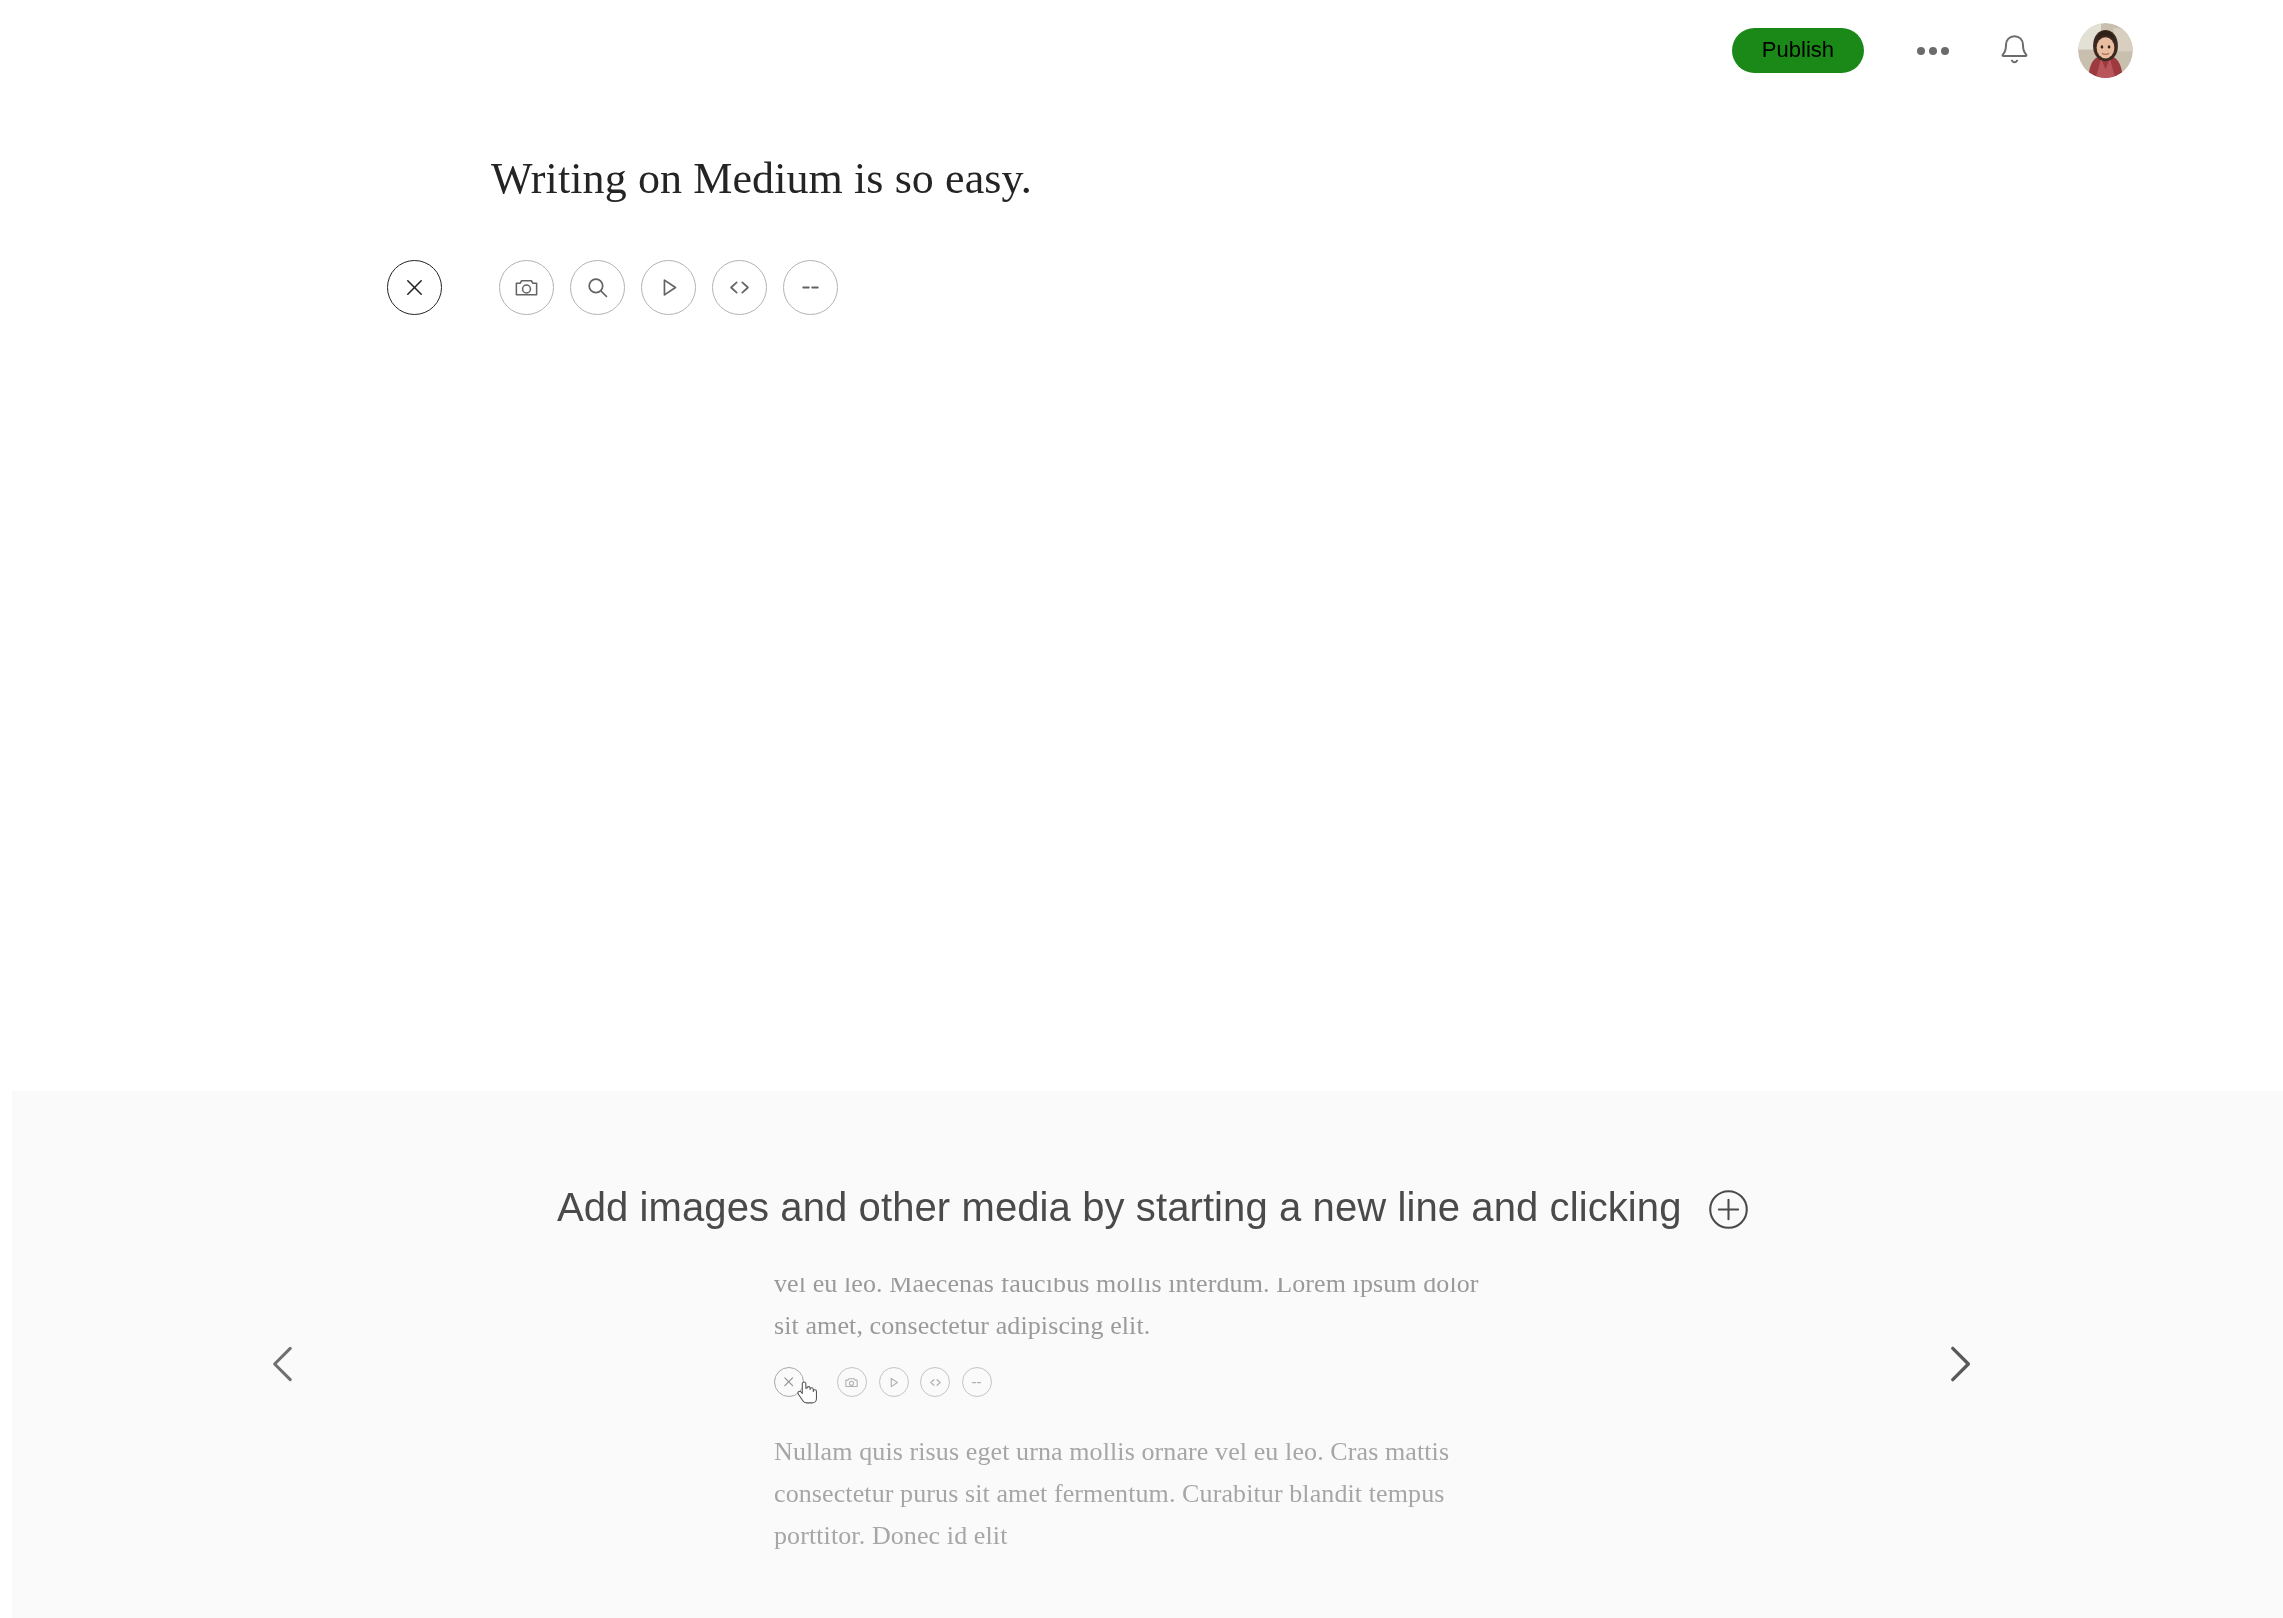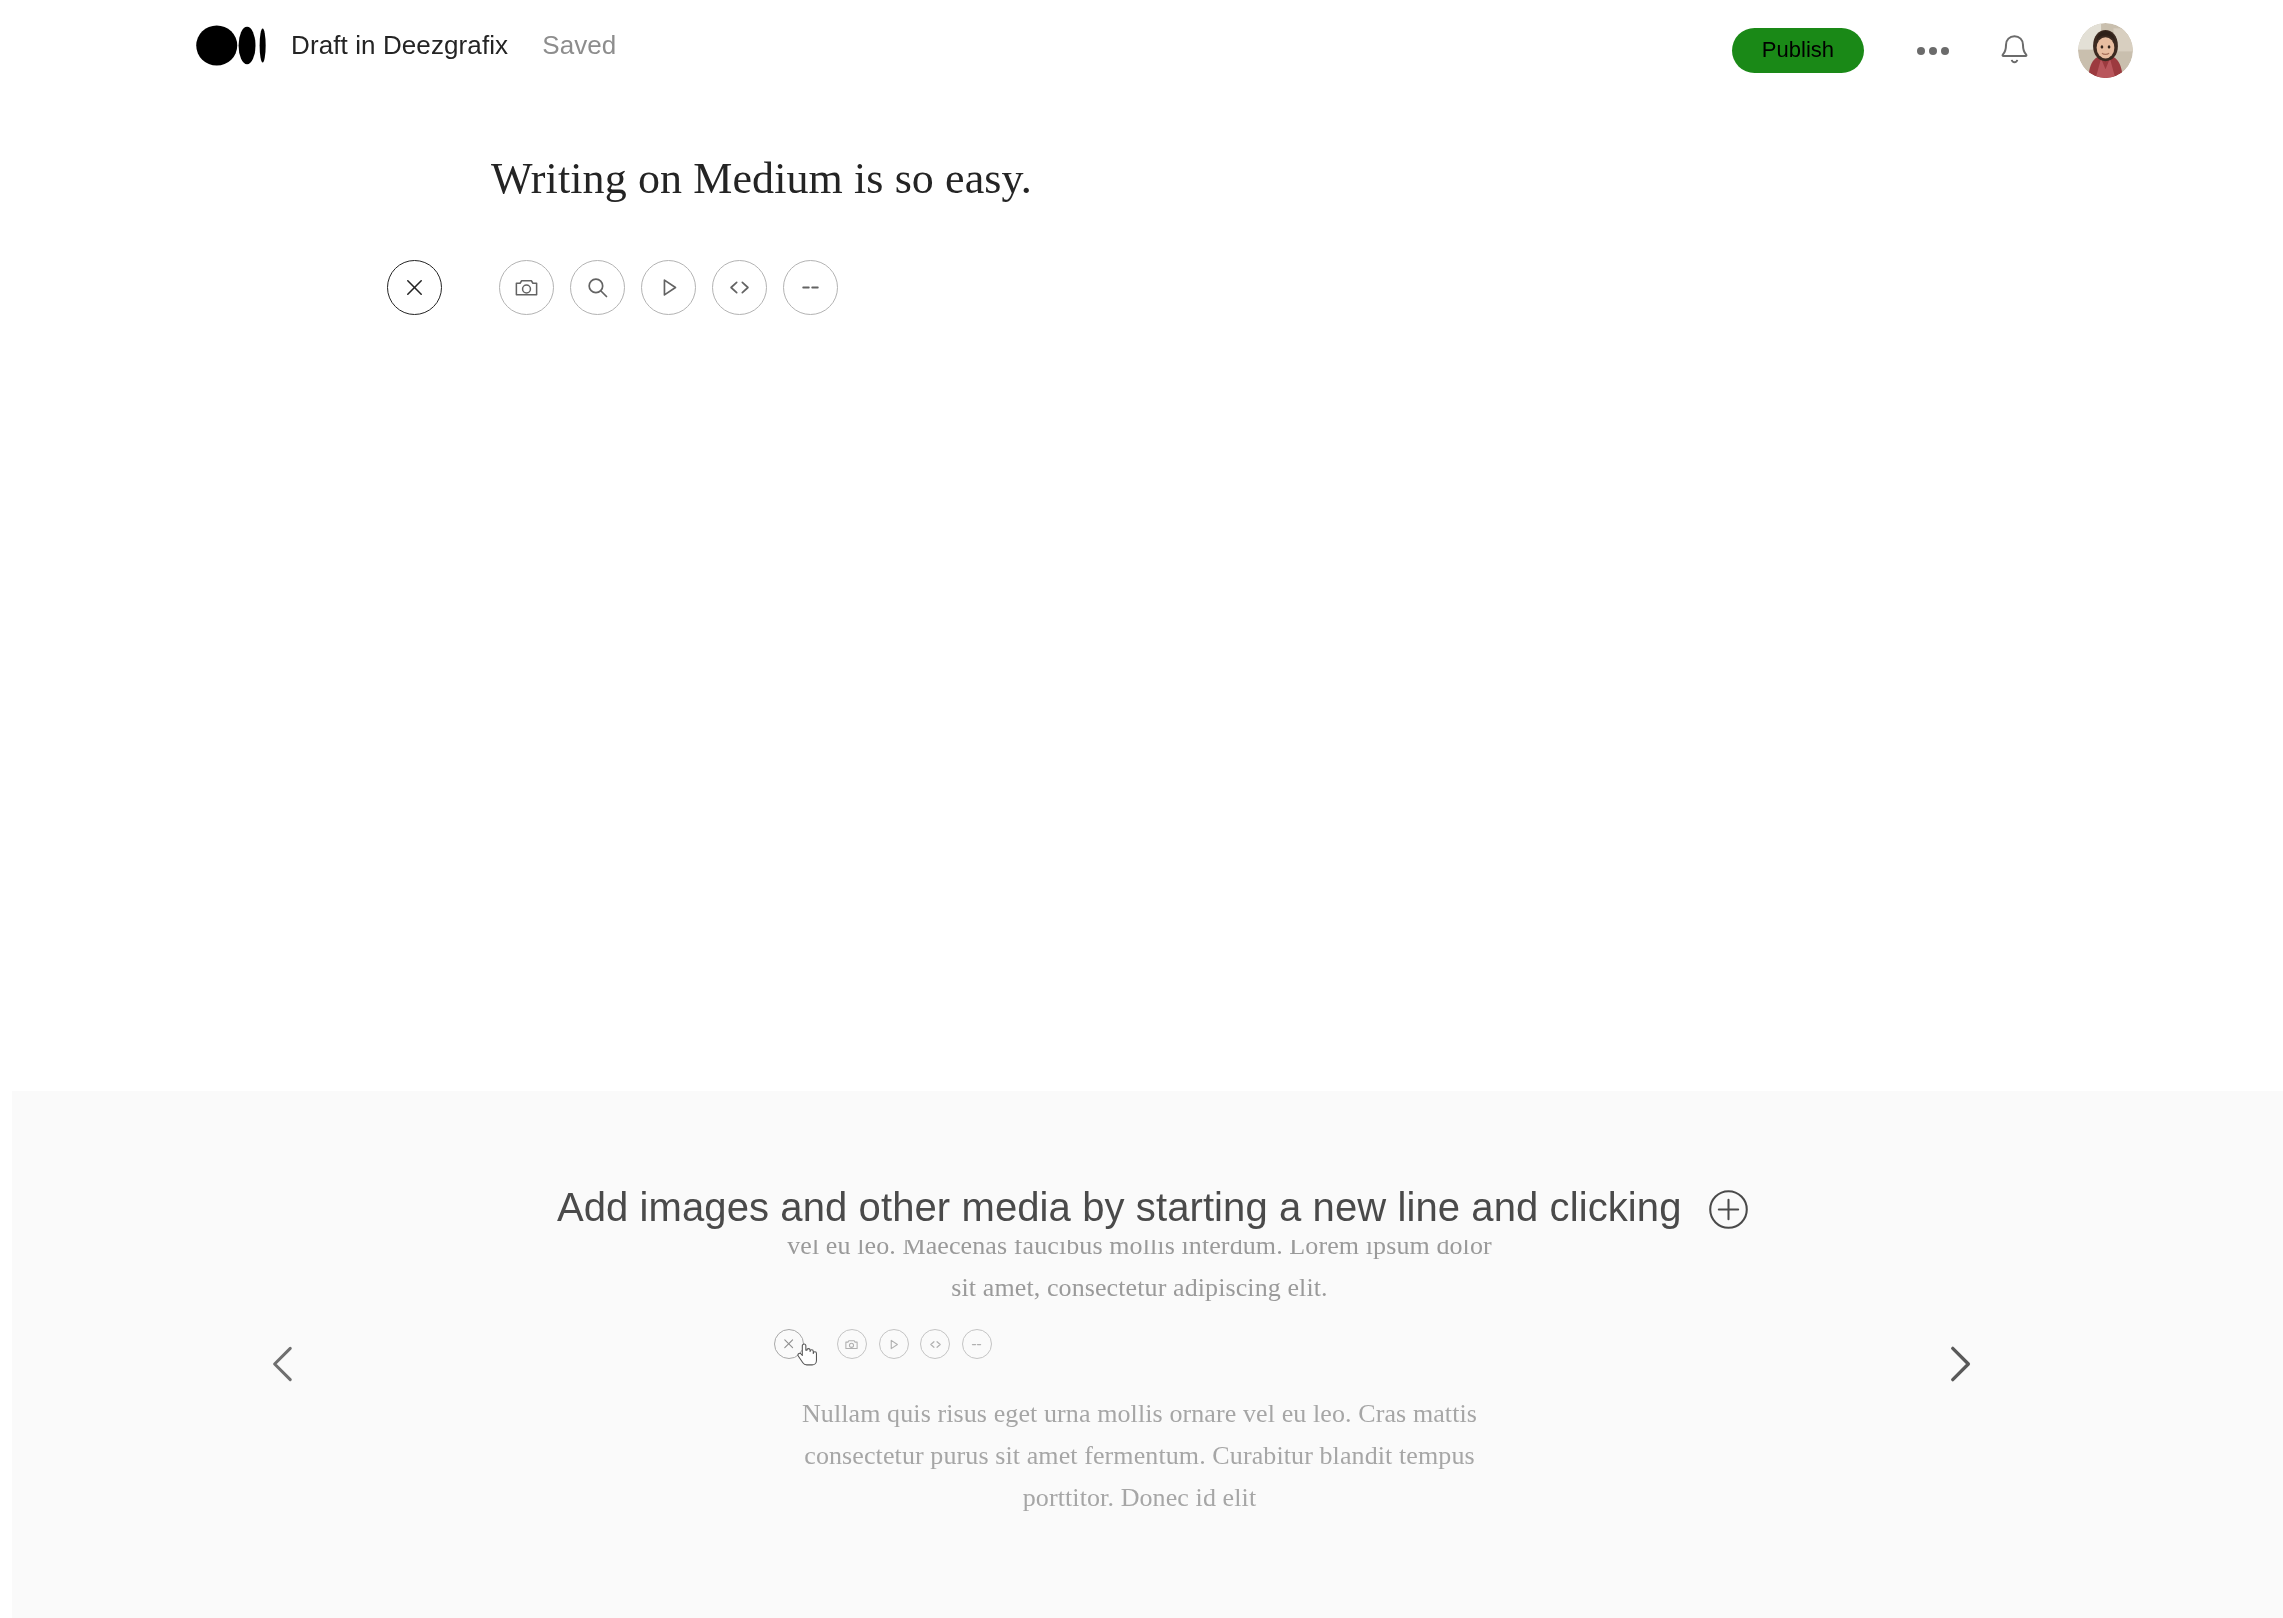--- a/index.html
+++ b/index.html
@@ -194,26 +194,25 @@
     width: 77px; height: 77px;
     display: flex;
     align-items: center;
     justify-content: center;
   }
   .arrow-prev { left: 245px; }
   .arrow-next { left: 1920px; }
 
   .preview-card {
     position: absolute;
-    top: 1240px;
+    top: 1278px;
     left: 774px;
     width: 731px;
     height: 319px;
     overflow: hidden;
-    text-align: center;
   }
 
   .preview-text {
     font-family: "Liberation Serif", serif;
     font-size: 26px;
     line-height: 1.62;
     color: #9a9a9a;
     letter-spacing: 0.1px;
   }
   .preview-text.clipped {
@@ -257,29 +256,20 @@
     width: 23px;
     height: 27px;
     pointer-events: none;
   }
 </style>
 </head>
 <body>
 
 <div class="topbar">
 
-  <div class="brand-group">
-    <svg class="medium-logo" viewBox="0 0 78 46">
-      <ellipse cx="23" cy="23" rx="23" ry="22.5" fill="#000000"></ellipse>
-      <ellipse cx="57" cy="23" rx="9.5" ry="21" fill="#000000"></ellipse>
-      <ellipse cx="74.5" cy="23" rx="3.4" ry="19" fill="#000000"></ellipse>
-    </svg>
-    <span class="draft-title">Draft in Deezgrafix</span>
-    <span class="saved-label">Saved</span>
-  </div>
 
   <div class="topbar-right">
     <button class="publish-button">Publish</button>
 
     <button class="icon-btn more-dots">
       <span class="dot"></span>
         <span class="dot"></span>
         <span class="dot"></span>
     </button>
 

